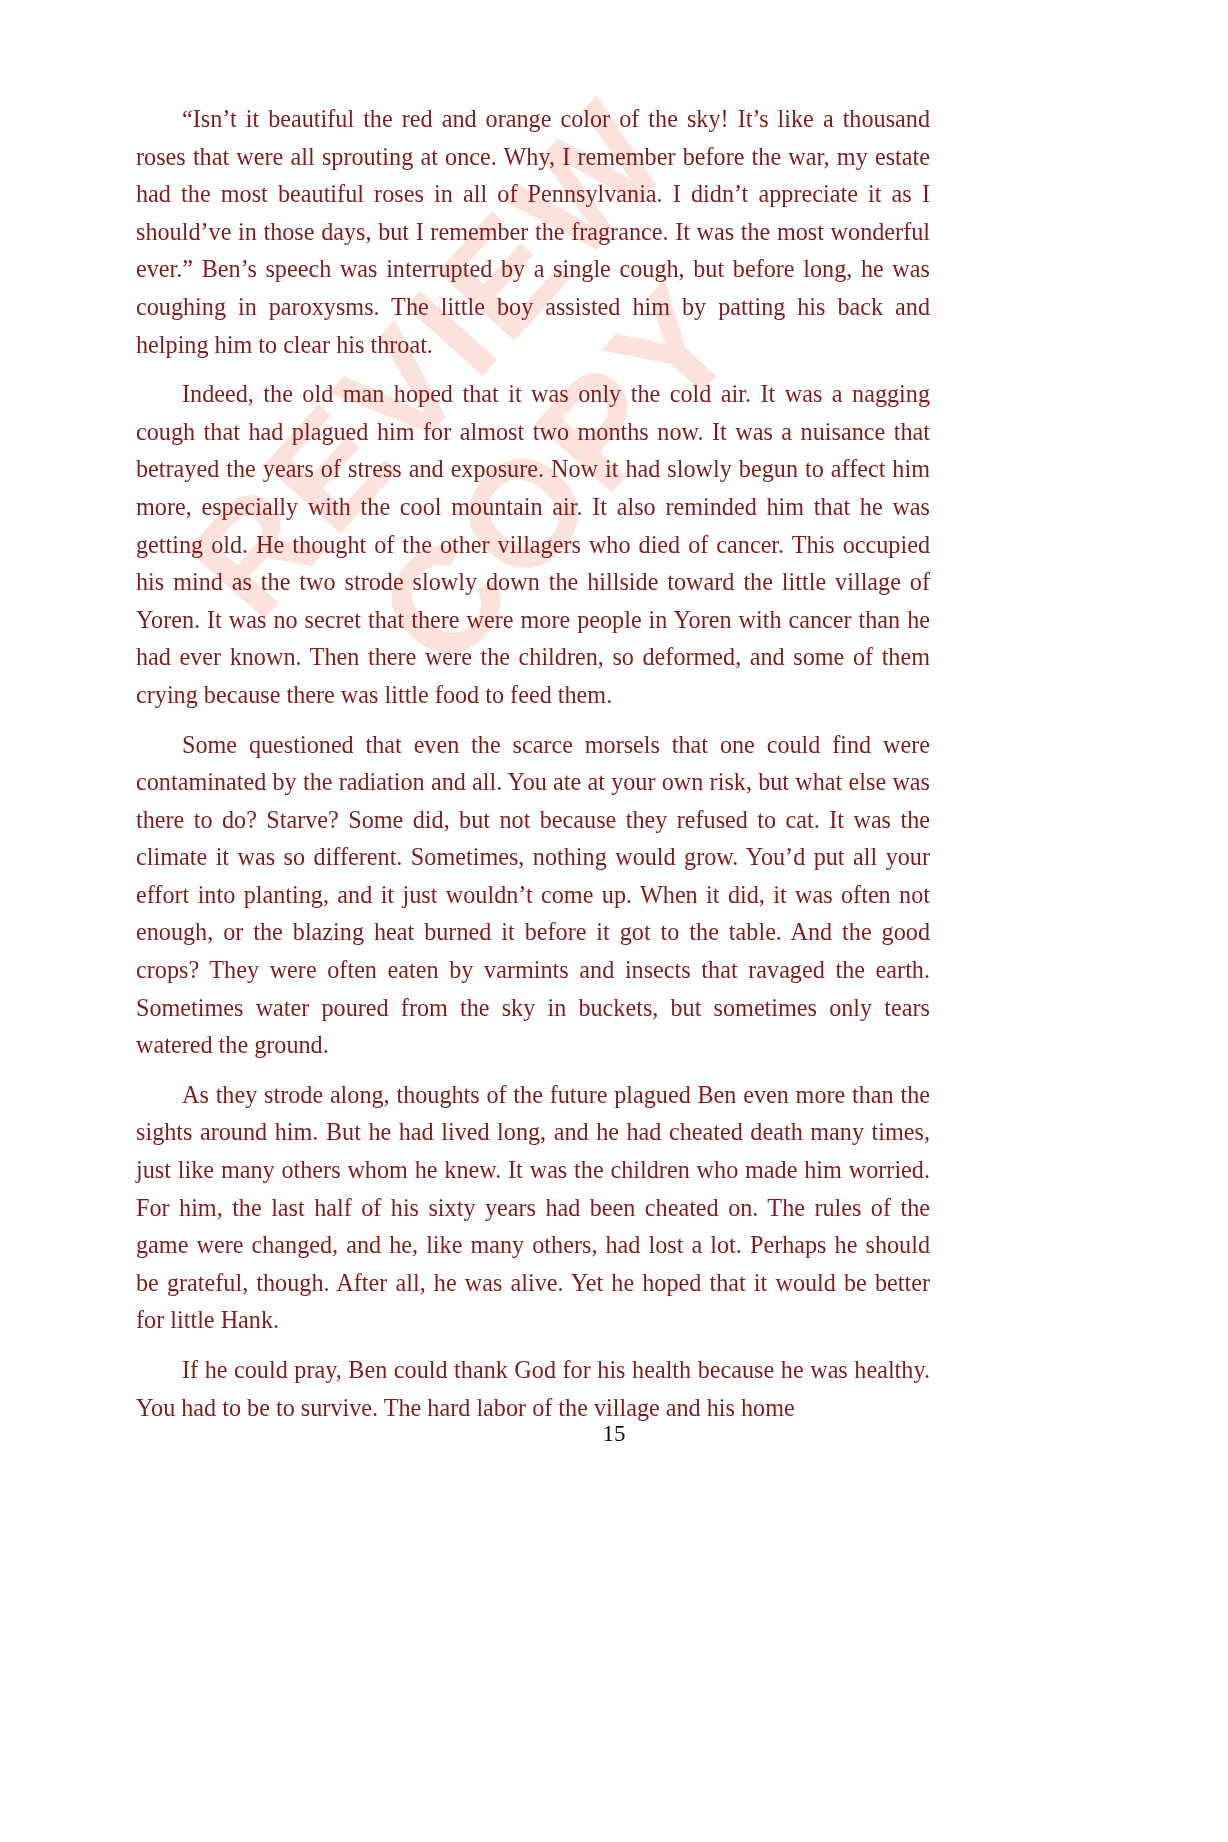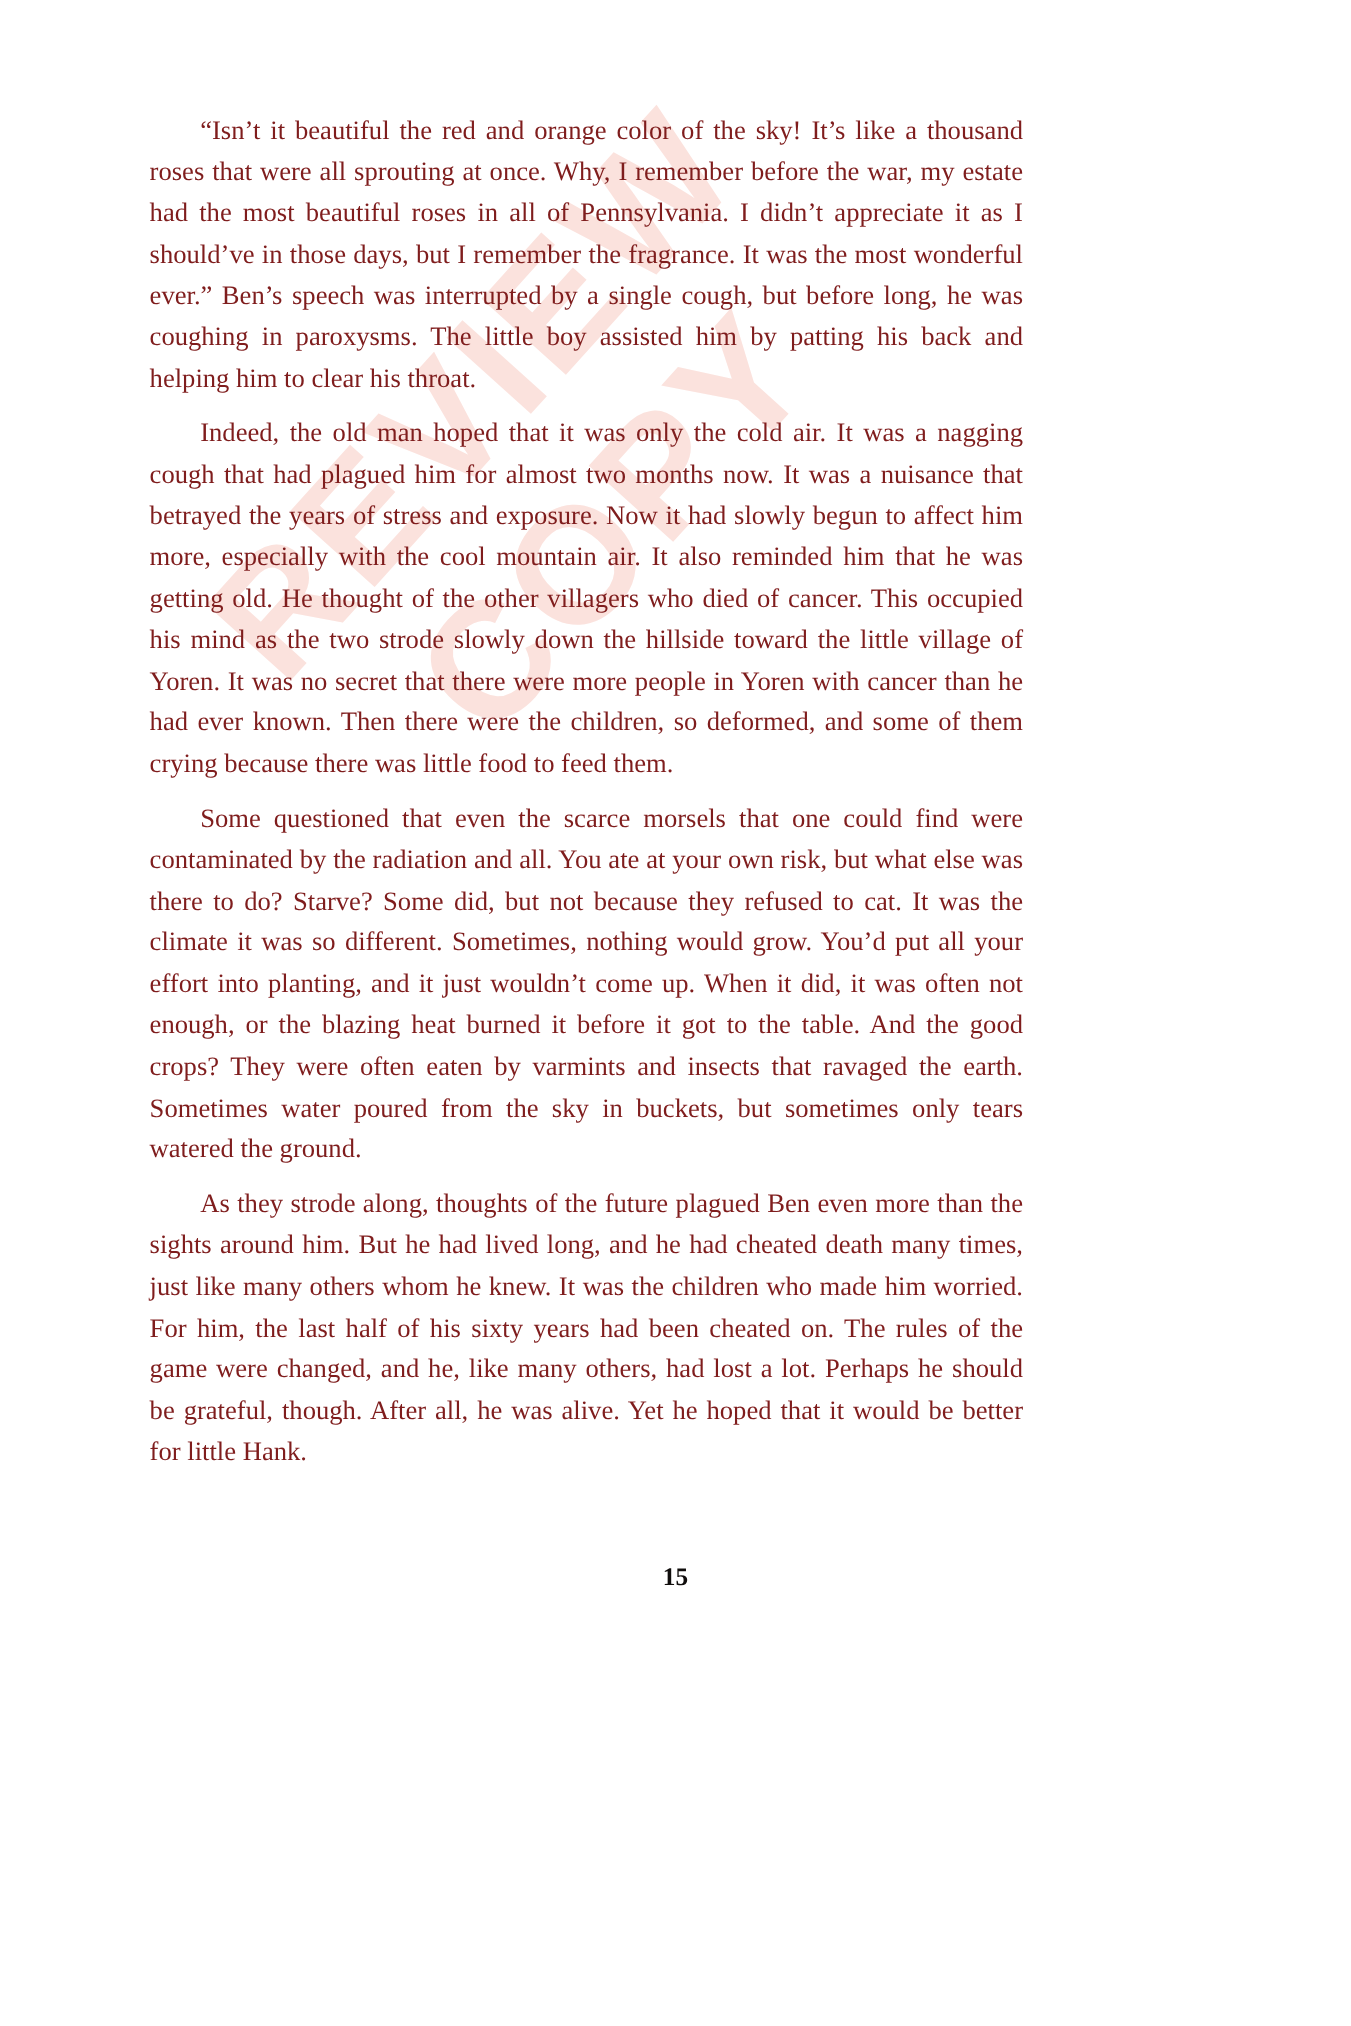--- a/index.html
+++ b/index.html
@@ -81,17 +81,18 @@
       <span class="wm-line">REVIEW</span>
       <span class="wm-line">COPY</span>
     </div>
   </div>
 
   <div class="content">
     <p class="para">“Isn’t it beautiful the red and orange color of the sky! It’s like a thousand roses that were all sprouting at once. Why, I remember before the war, my estate had the most beautiful roses in all of Pennsylvania. I didn’t appreciate it as I should’ve in those days, but I remember the fragrance. It was the most wonderful ever.” Ben’s speech was interrupted by a single cough, but before long, he was coughing in paroxysms. The little boy assisted him by patting his back and helping him to clear his throat.</p>
     <p class="para">Indeed, the old man hoped that it was only the cold air. It was a nagging cough that had plagued him for almost two months now. It was a nuisance that betrayed the years of stress and exposure. Now it had slowly begun to affect him more, especially with the cool mountain air. It also reminded him that he was getting old. He thought of the other villagers who died of cancer. This occupied his mind as the two strode slowly down the hillside toward the little village of Yoren. It was no secret that there were more people in Yoren with cancer than he had ever known. Then there were the children, so deformed, and some of them crying because there was little food to feed them.</p>
     <p class="para">Some questioned that even the scarce morsels that one could find were contaminated by the radiation and all. You ate at your own risk, but what else was there to do? Starve? Some did, but not because they refused to cat. It was the climate it was so different. Sometimes, nothing would grow. You’d put all your effort into planting, and it just wouldn’t come up. When it did, it was often not enough, or the blazing heat burned it before it got to the table. And the good crops? They were often eaten by varmints and insects that ravaged the earth. Sometimes water poured from the sky in buckets, but sometimes only tears watered the ground.</p>
     <p class="para">As they strode along, thoughts of the future plagued Ben even more than the sights around him. But he had lived long, and he had cheated death many times, just like many others whom he knew. It was the children who made him worried. For him, the last half of his sixty years had been cheated on. The rules of the game were changed, and he, like many others, had lost a lot. Perhaps he should be grateful, though. After all, he was alive. Yet he hoped that it would be better for little Hank.</p>
+    <p class="para">If he could pray, Ben could thank God for his health because he was healthy. You had to be to survive. The hard labor of the village and his home</p>
   </div>
 
-  <div class="page-number" style="top: 1421px; font-weight: bold;">15</div>
+  <div class="page-number" style="top: 1421px;">15</div>
 
 </div>
 
 </body></html>

